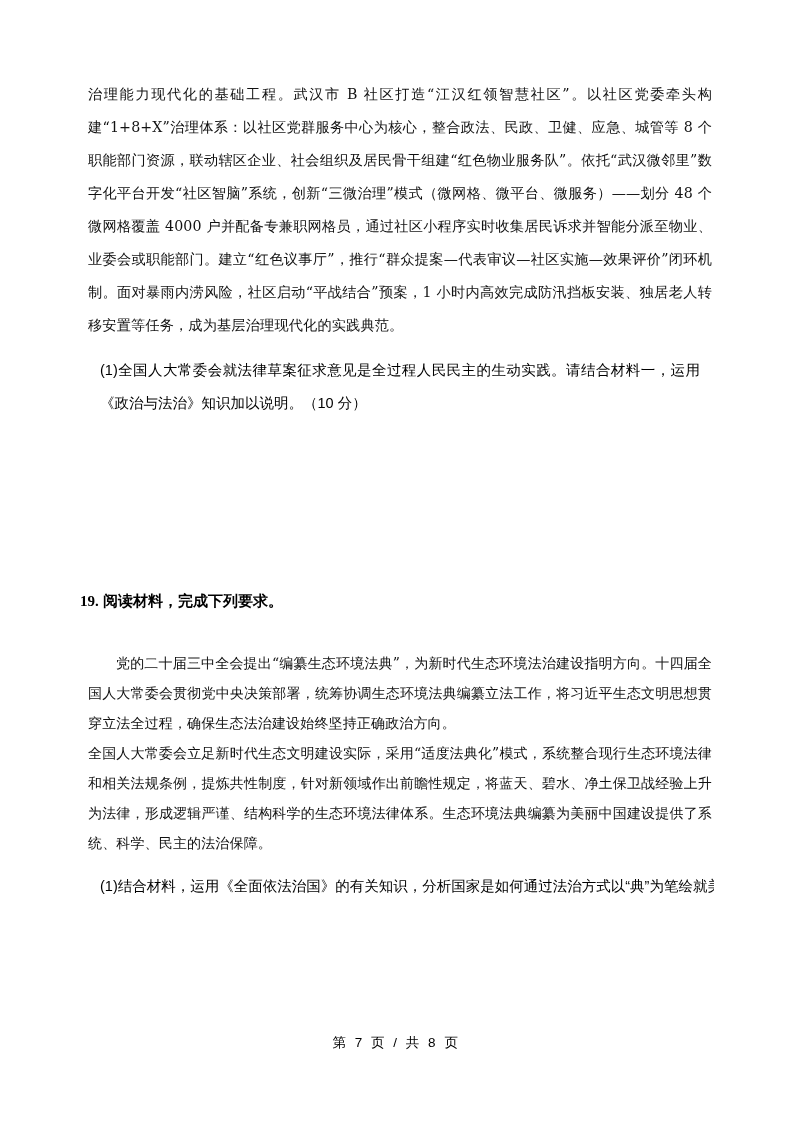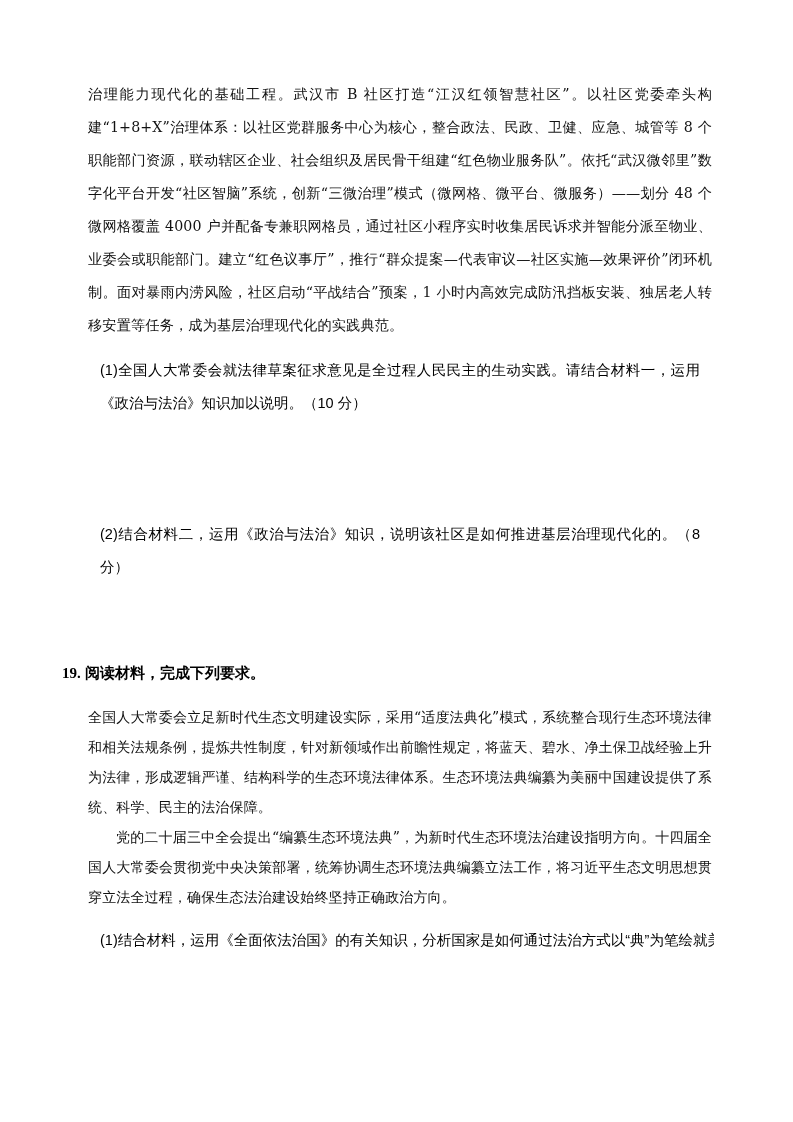--- a/index.html
+++ b/index.html
@@ -64,21 +64,21 @@
   .q-p.nowrapline {
     white-space: nowrap;
   }
 
   
   .item-head {
     font-family: "Liberation Sans", "DejaVu Sans", sans-serif;
     font-weight: bold;
     font-size: 15px;
     line-height: 30px;
-    margin: 0;
+    margin: 18px;
     padding-left: 0px;
     color: #000000;
   }
   .item-head .num {
     font-family: "Liberation Serif", "DejaVu Serif", serif;
     font-weight: bold;
   }
 
   .gap-lg { height: 62px; }
   .gap-sm { height: 14px; }
@@ -109,36 +109,36 @@
 <div class="page">
 
   <div class="content">
 
     <p class="material-p first-block">治理能力现代化的基础工程。武汉市 B 社区打造“江汉红领智慧社区”。以社区党委牵头构建“1+8+X”治理体系：以社区党群服务中心为核心，整合政法、民政、卫健、应急、城管等 8 个职能部门资源，联动辖区企业、社会组织及居民骨干组建“红色物业服务队”。依托“武汉微邻里”数字化平台开发“社区智脑”系统，创新“三微治理”模式（微网格、微平台、微服务）——划分 48 个微网格覆盖 4000 户并配备专兼职网格员，通过社区小程序实时收集居民诉求并智能分派至物业、业委会或职能部门。建立“红色议事厅”，推行“群众提案—代表审议—社区实施—效果评价”闭环机制。面对暴雨内涝风险，社区启动“平战结合”预案，1 小时内高效完成防汛挡板安装、独居老人转移安置等任务，成为基层治理现代化的实践典范。</p>
 
     <p class="q-p">(1)全国人大常委会就法律草案征求意见是全过程人民民主的生动实践。请结合材料一，运用《政治与法治》知识加以说明。（10 分）</p>
 
     <div class="gap-xl"></div>
 
-    <p class="q-p">(2)结合材料二，运用《政治与法治》知识，说明该社区是如何推进基层治理现代化的。（8 分）</p>
 
     <div class="gap-lg"></div>
 
     <p class="item-head">
       <span class="num">19.</span>
       <span>阅读材料，完成下列要求。</span>
     </p>
 
     <div class="gap-sm"></div>
 
+    <p class="material-p tight indent2">党的二十届三中全会提出“编纂生态环境法典”，为新时代生态环境法治建设指明方向。十四届全国人大常委会贯彻党中央决策部署，统筹协调生态环境法典编纂立法工作，将习近平生态文明思想贯穿立法全过程，确保生态法治建设始终坚持正确政治方向。</p>
+
     <p class="material-p tight">全国人大常委会立足新时代生态文明建设实际，采用“适度法典化”模式，系统整合现行生态环境法律和相关法规条例，提炼共性制度，针对新领域作出前瞻性规定，将蓝天、碧水、净土保卫战经验上升为法律，形成逻辑严谨、结构科学的生态环境法律体系。生态环境法典编纂为美丽中国建设提供了系统、科学、民主的法治保障。</p>
-
-    <p class="material-p tight indent2">党的二十届三中全会提出“编纂生态环境法典”，为新时代生态环境法治建设指明方向。十四届全国人大常委会贯彻党中央决策部署，统筹协调生态环境法典编纂立法工作，将习近平生态文明思想贯穿立法全过程，确保生态法治建设始终坚持正确政治方向。</p>
 
 
     <div class="clip-line">
       <p class="q-p nowrapline">(1)结合材料，运用《全面依法治国》的有关知识，分析国家是如何通过法治方式以“典”为笔绘就美丽</p>
     </div>
 
   </div>
 
+  <div class="footer">第 7 页 / 共 8 页</div>
 
 </div>
 
 </body></html>

